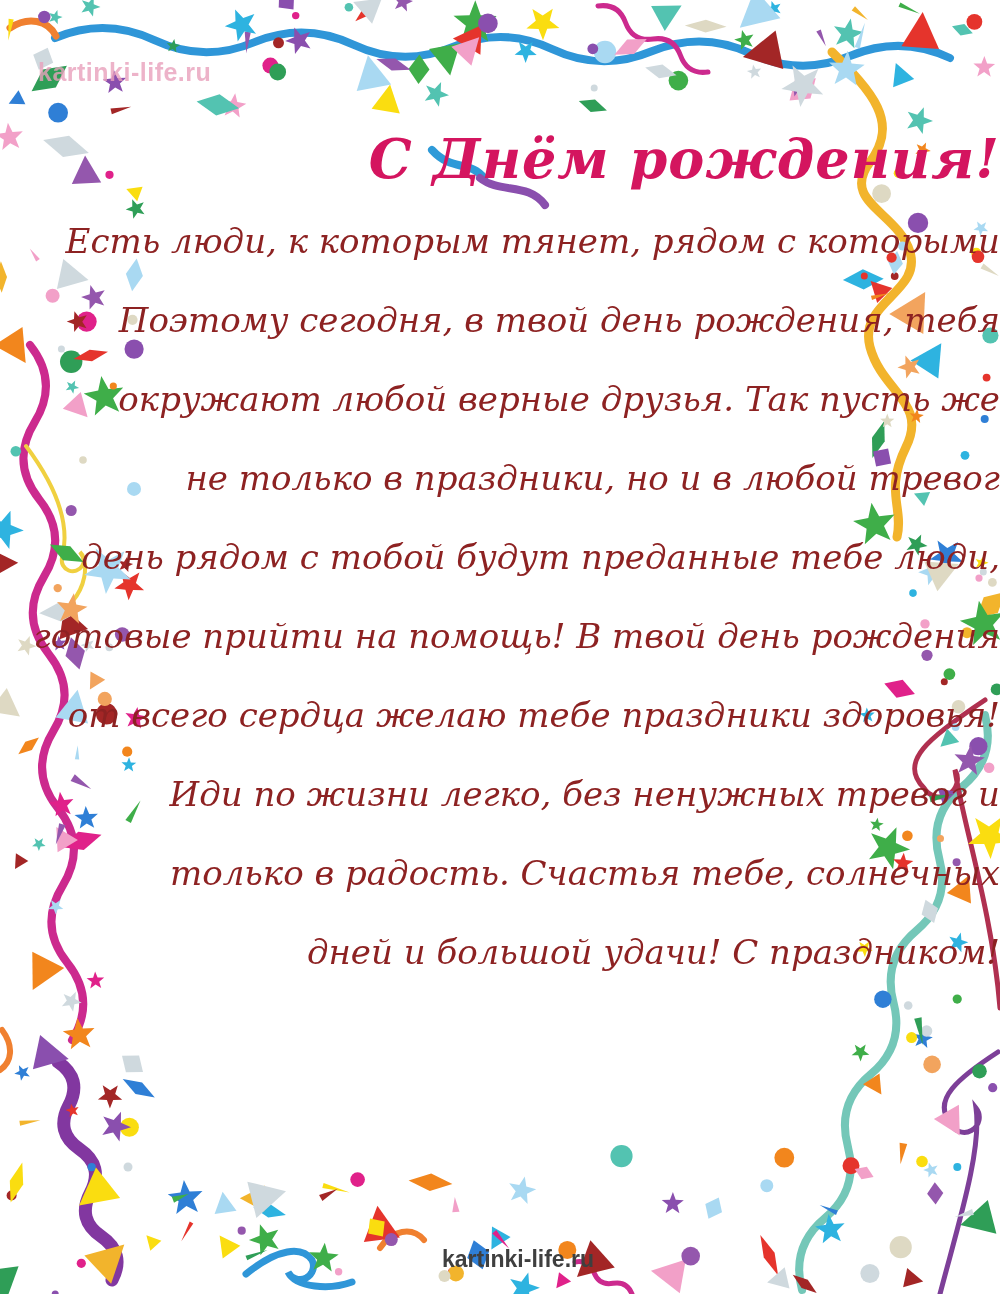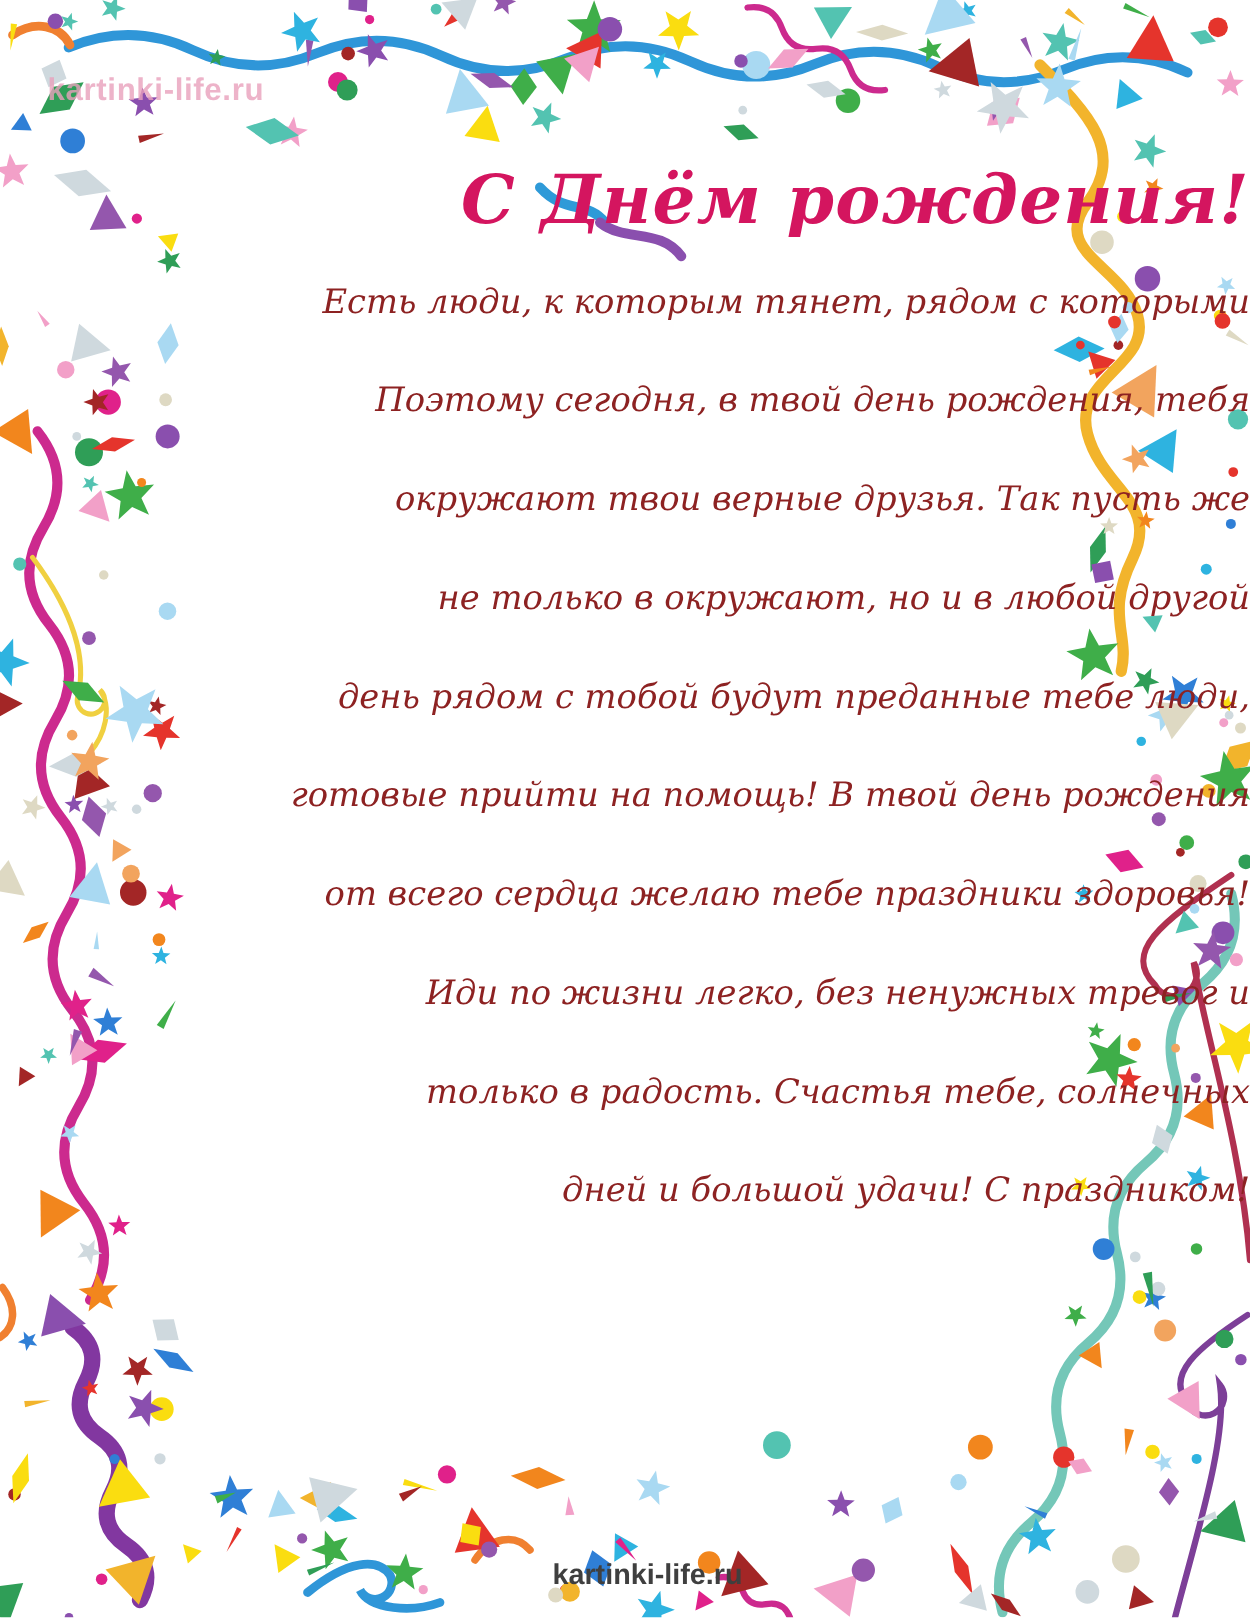--- a/index.html
+++ b/index.html
@@ -10,21 +10,21 @@
   svg.confetti{position:absolute;left:0;top:0;z-index:1;}
   .content{
     position:absolute;left:0;right:0;top:116px;z-index:2;
     text-align:right;font-style:italic;
   }
   .title{
     margin:0;font-size:54px;font-weight:700;line-height:86px;
     letter-spacing:1px;color:var(--title-color,#d4155f);
   }
   .line{
-    margin:0;font-size:27px;line-height:79px;font-weight:500;
+    margin:0;font-size:34px;line-height:79px;font-weight:500;
     color:var(--text-color,#8d2222);
   }
   .wm-top{
     position:absolute;left:38px;top:58px;z-index:3;
     font-family:"Liberation Sans", sans-serif;font-weight:700;font-size:25px;
     color:rgba(232,160,188,0.8);letter-spacing:0.5px;
   }
   .wm-bottom{
     position:absolute;top:1246px;left:518px;transform:translateX(-50%);z-index:3;
     font-family:"Liberation Sans", sans-serif;font-weight:700;font-size:23px;
@@ -343,22 +343,22 @@
       <path d="M119.5 1141.5 L113.1 1132.5 L102.3 1134.9 L108.9 1126.1 L103.3 1116.6 L113.7 1120.1 L121.0 1111.8 L120.9 1122.8 L131.0 1127.2 L120.5 1130.5 Z" fill="#8a4fae"></path>
       <path d="M18.3 754.3 L25.3 741.8 L38.9 737.4 L31.9 749.9 Z" fill="#f2861d"></path>
     </svg>
 
   <div class="wm-top">kartinki-life.ru</div>
 
   <div class="content">
     <h1 class="title">С Днём рождения!</h1>
     <p class="line">Есть люди, к которым тянет, рядом с которыми</p>
     <p class="line">Поэтому сегодня, в твой день рождения, тебя</p>
-    <p class="line">окружают твои верные друзья. Так пусть же</p>
-    <p class="line">не только в окружают, но и в любой другой</p>
+    <p class="line">окружают любой верные друзья. Так пусть же</p>
+    <p class="line">не только в праздники, но и в любой тревог</p>
     <p class="line">день рядом с тобой будут преданные тебе люди,</p>
     <p class="line">готовые прийти на помощь! В твой день рождения</p>
     <p class="line">от всего сердца желаю тебе праздники здоровья!</p>
     <p class="line">Иди по жизни легко, без ненужных тревог и</p>
     <p class="line">только в радость. Счастья тебе, солнечных</p>
     <p class="line">дней и большой удачи! С праздником!</p>
   </div>
 
   <div class="wm-bottom">kartinki-life.ru</div>
 </div>

